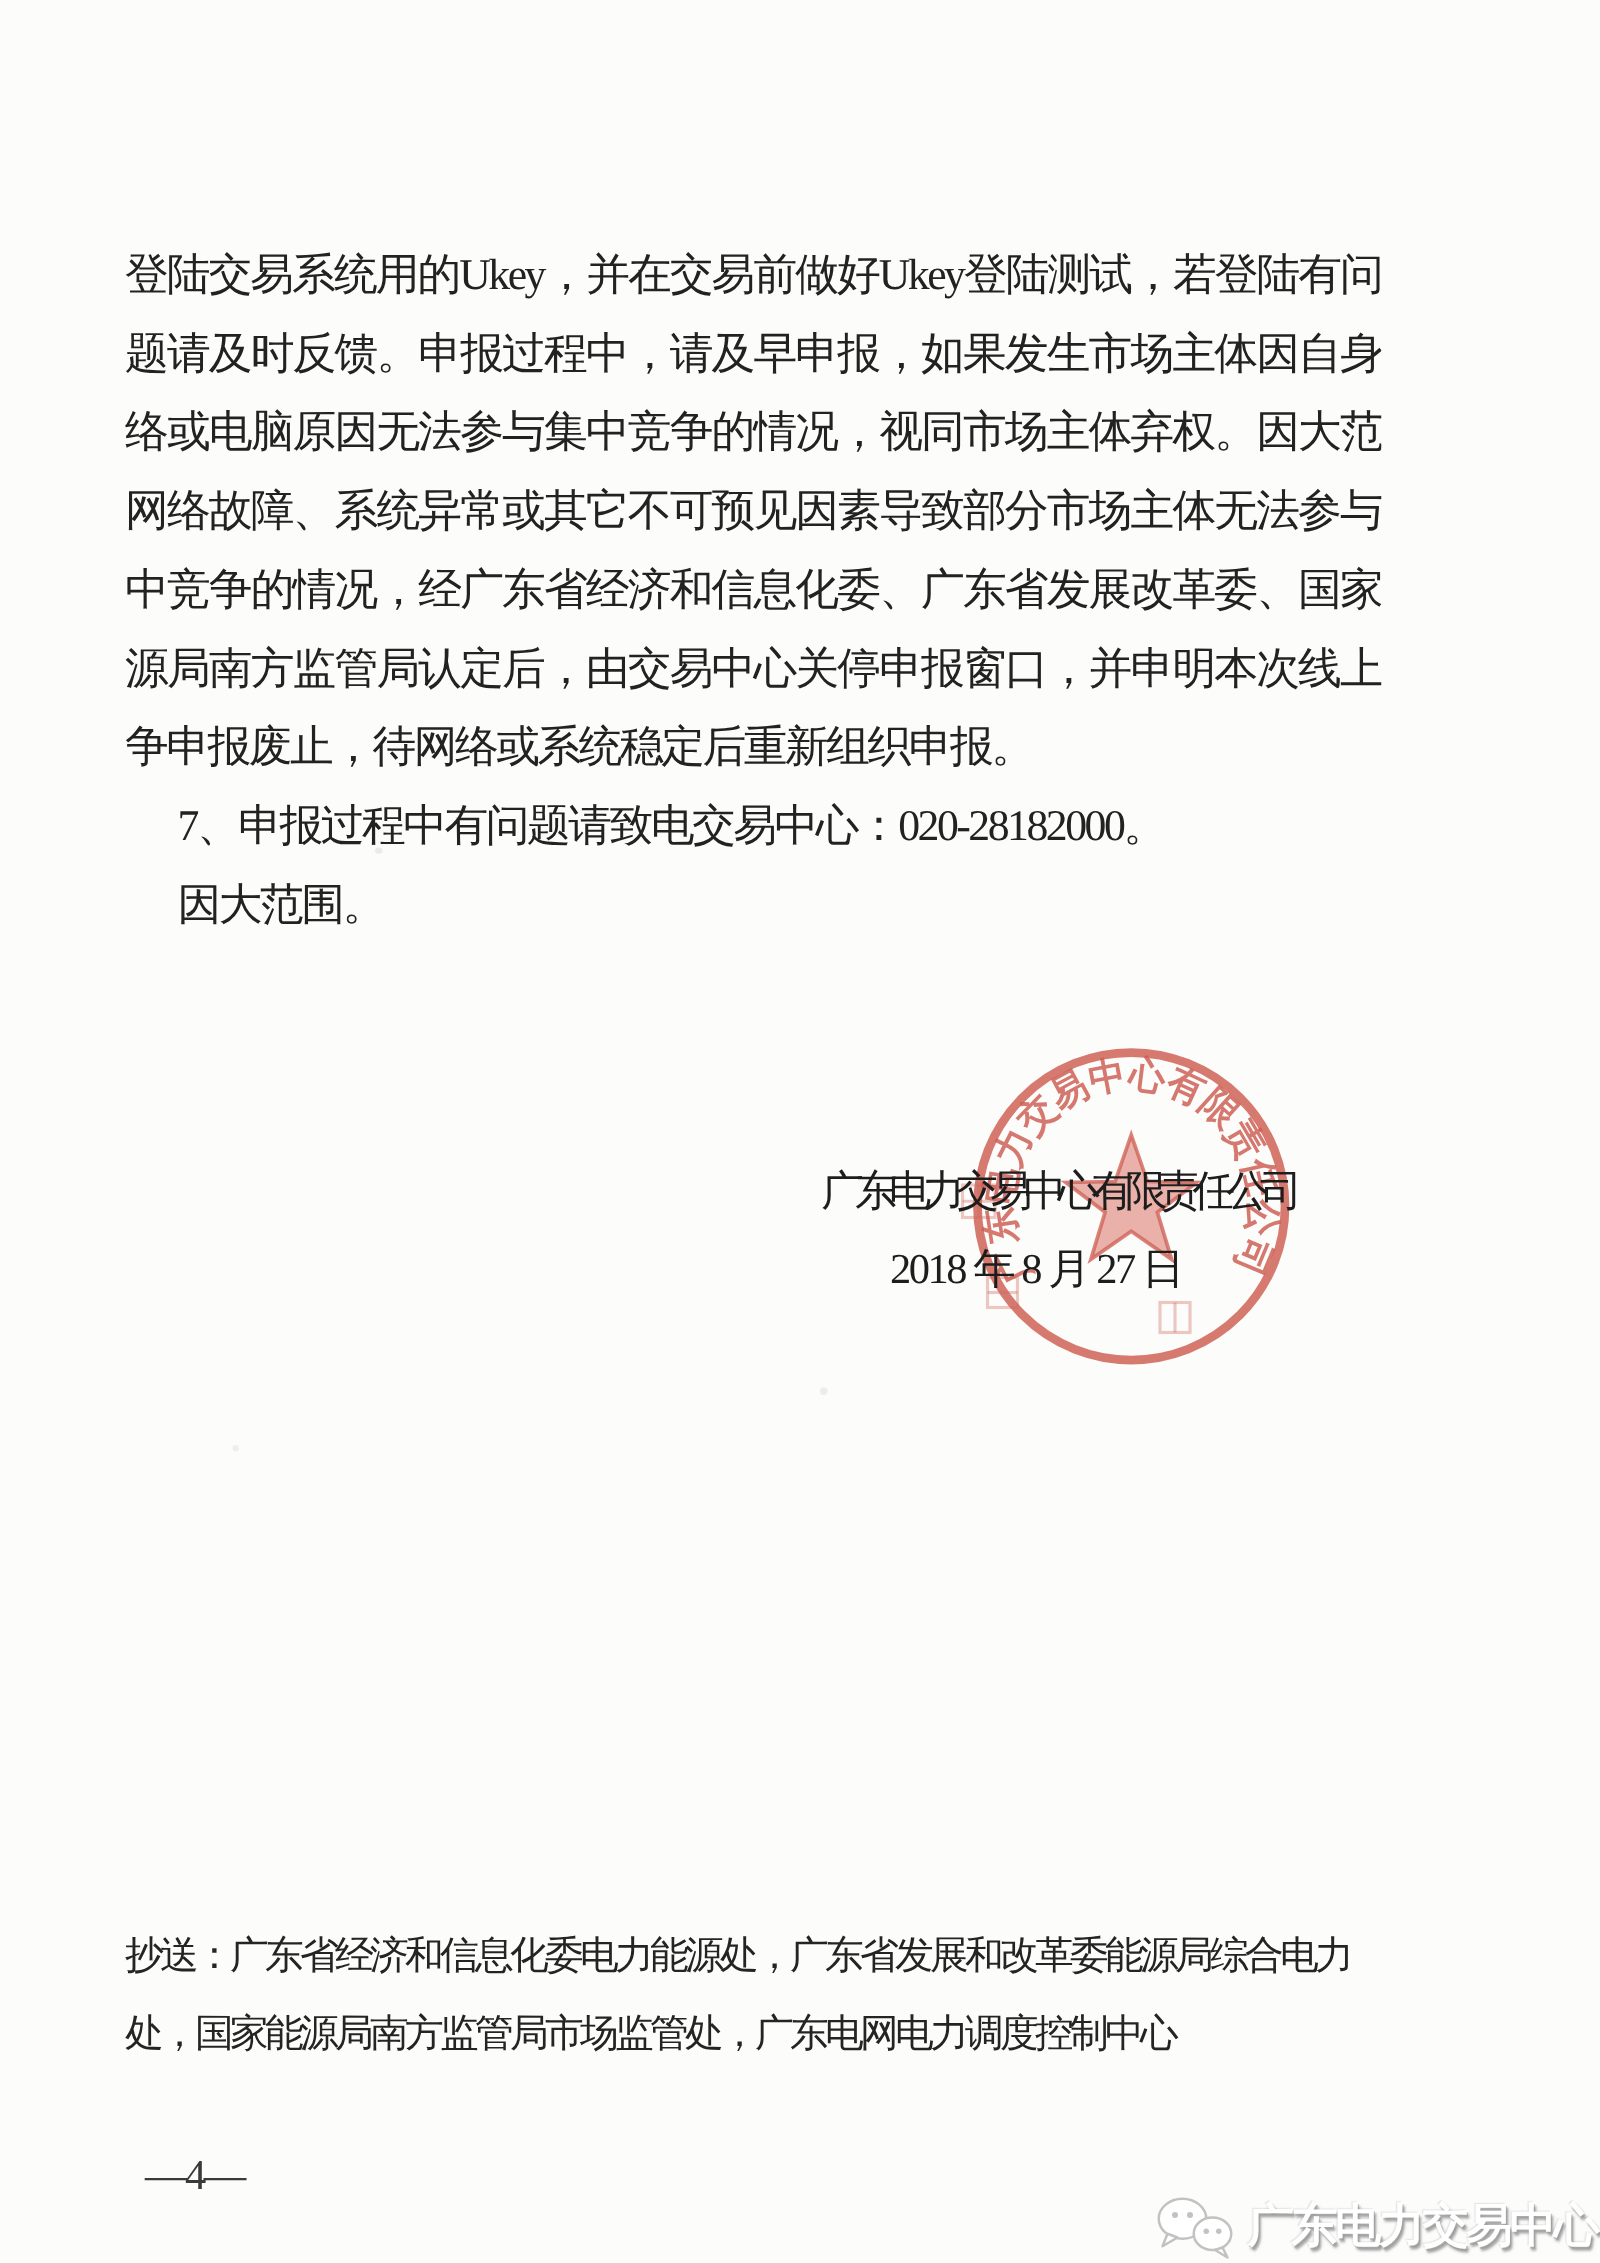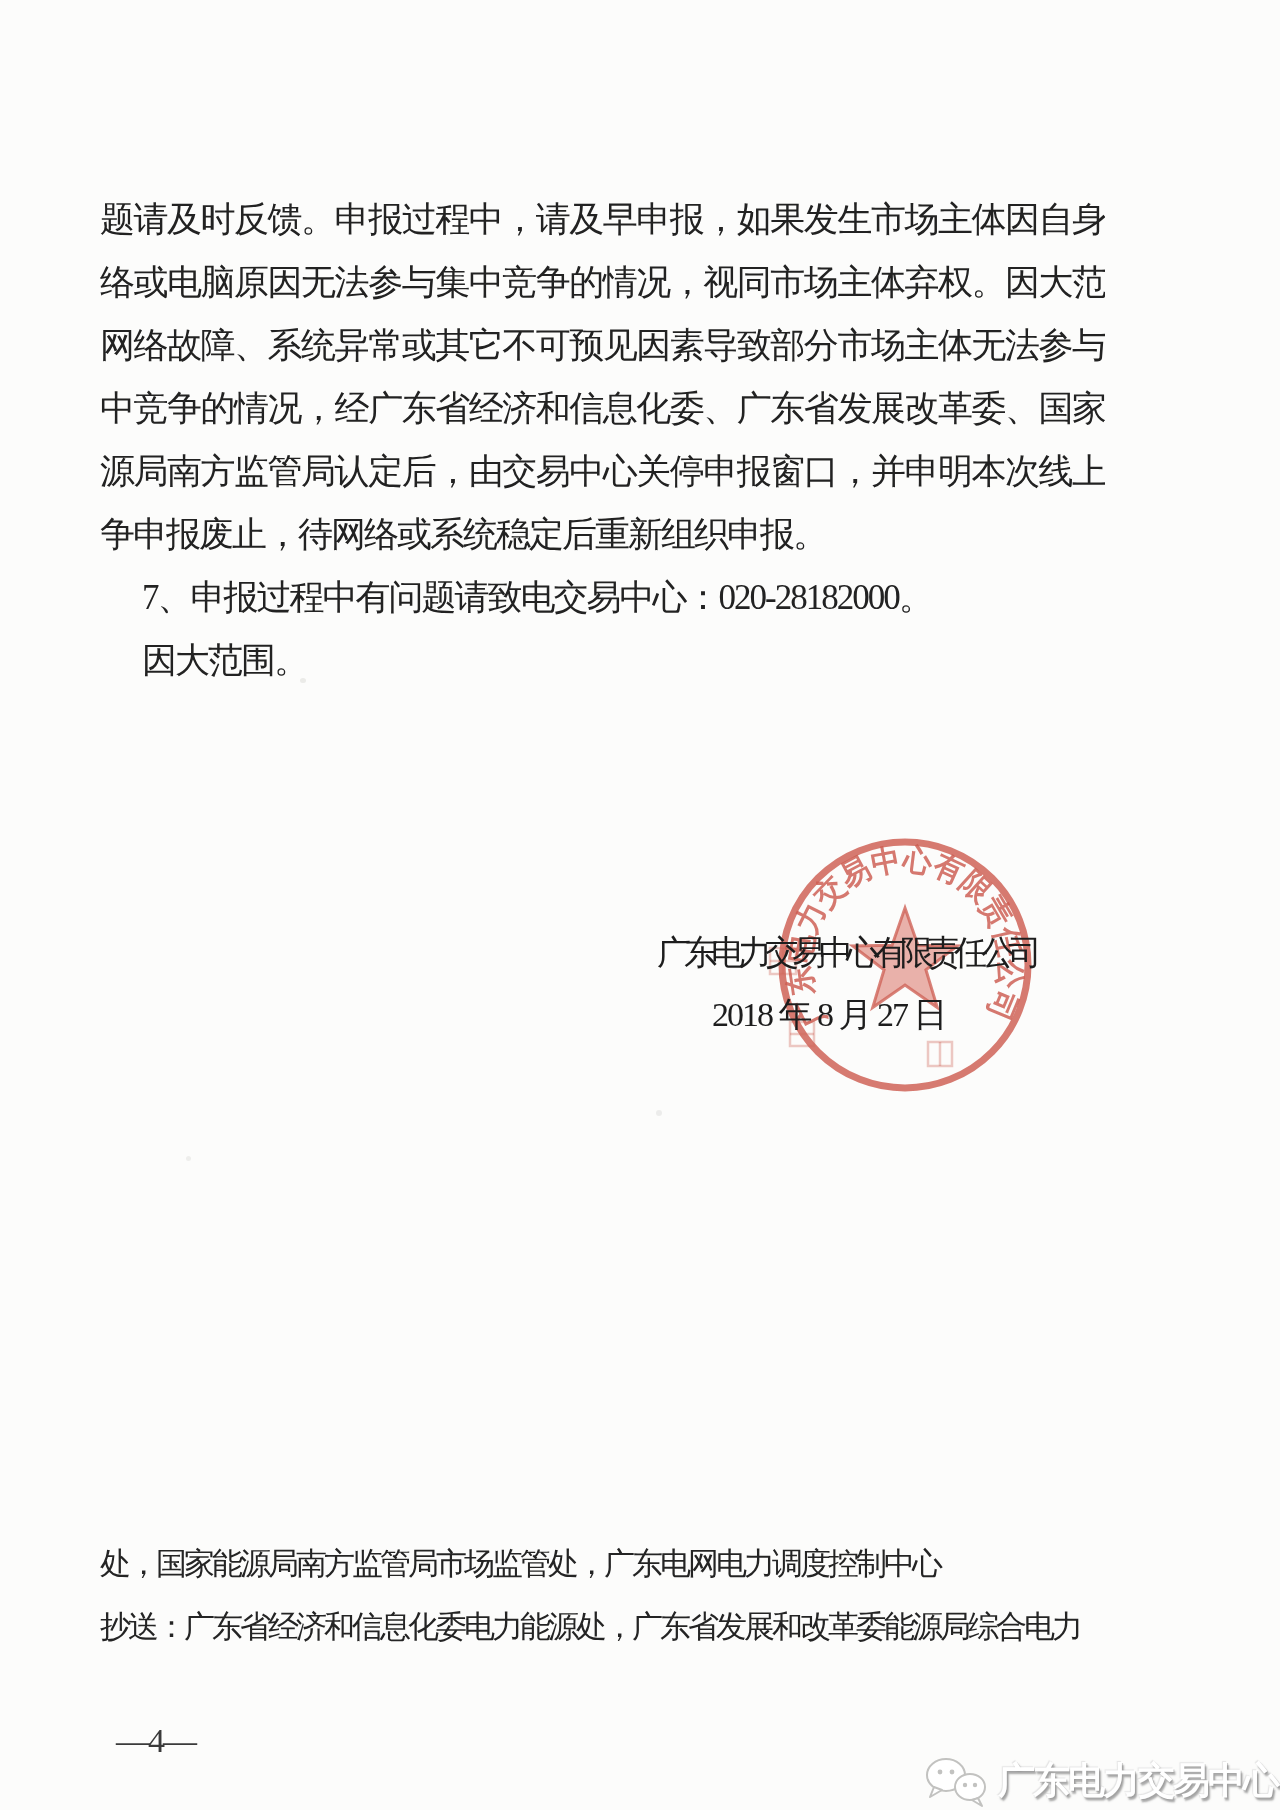--- a/index.html
+++ b/index.html
@@ -62,20 +62,21 @@
   .speck.s1{left:300px;top:678px;width:6px;height:5px;opacity:.5;}
   .speck.s2{left:656px;top:1110px;width:6px;height:6px;opacity:.45;}
   .speck.s3{left:186px;top:1156px;width:5px;height:5px;opacity:.4;}
 </style>
 </head>
 <body>
 
 <div class="page">
 
   <div class="body-text">
+    <div class="line full">登陆交易系统用的Ukey，并在交易前做好Ukey登陆测试，若登陆有问</div>
     <div class="line full">题请及时反馈。申报过程中，请及早申报，如果发生市场主体因自身网</div>
     <div class="line full">络或电脑原因无法参与集中竞争的情况，视同市场主体弃权。因大范围</div>
     <div class="line full">网络故障、系统异常或其它不可预见因素导致部分市场主体无法参与集</div>
     <div class="line full">中竞争的情况，经广东省经济和信息化委、广东省发展改革委、国家能</div>
     <div class="line full">源局南方监管局认定后，由交易中心关停申报窗口，并申明本次线上竞</div>
     <div class="line">争申报废止，待网络或系统稳定后重新组织申报。</div>
     <div class="line indent">7、申报过程中有问题请致电交易中心：020-28182000。</div>
     <div class="line indent">因大范围。</div>
   </div>
 
@@ -100,22 +101,22 @@
     </defs>
     <text font-size="31" fill="rgba(198,70,56,0.82)" font-family="Liberation Serif, DejaVu Serif, serif" font-weight="bold">
       <textPath href="#sealArc" startOffset="0" textLength="408" lengthAdjust="spacingAndGlyphs">广东电力交易中心有限责任公司</textPath>
     </text>
   </svg>
 
   <div class="sig-company">广东电力交易中心有限责任公司</div>
   <div class="sig-date">2018 年 8 月 27 日</div>
 
   <div class="cc-block">
+    <div class="cc-line">抄送：广东省经济和信息化委电力能源处，广东省发展和改革委能源局综合电力</div>
     <div class="cc-line">处，国家能源局南方监管局市场监管处，广东电网电力调度控制中心</div>
-    <div class="cc-line">抄送：广东省经济和信息化委电力能源处，广东省发展和改革委能源局综合电力</div>
   </div>
 
   <div class="page-number">—4—</div>
 
   <div class="logo">
     <svg width="72" height="56" viewBox="0 0 72 56">
       <g filter="none">
 
         <ellipse cx="26" cy="22" rx="19" ry="16" fill="#ffffff" stroke="#c2c2c0" stroke-width="2"></ellipse>
         <path d="M14 34 L10 44 L22 37 Z" fill="#ffffff" stroke="#c2c2c0" stroke-width="2" stroke-linejoin="round"></path>

